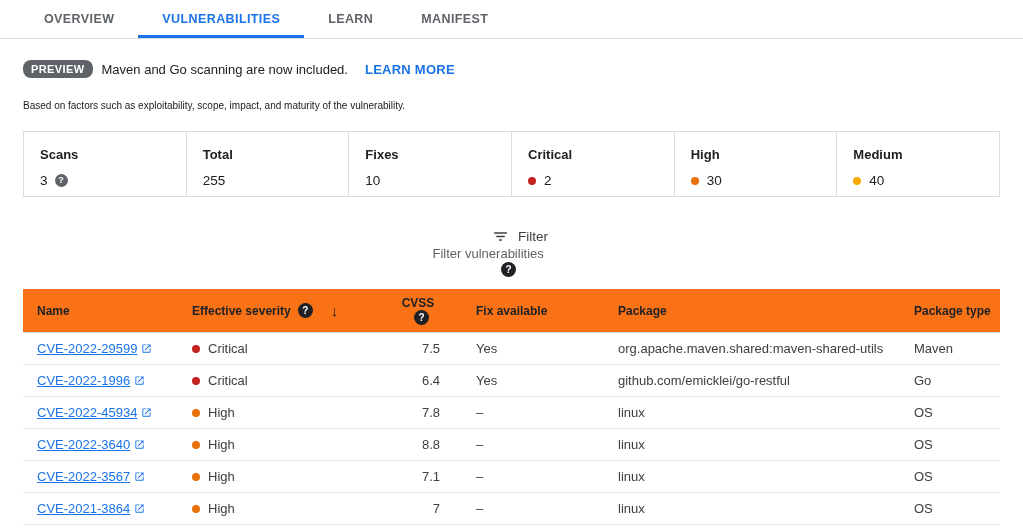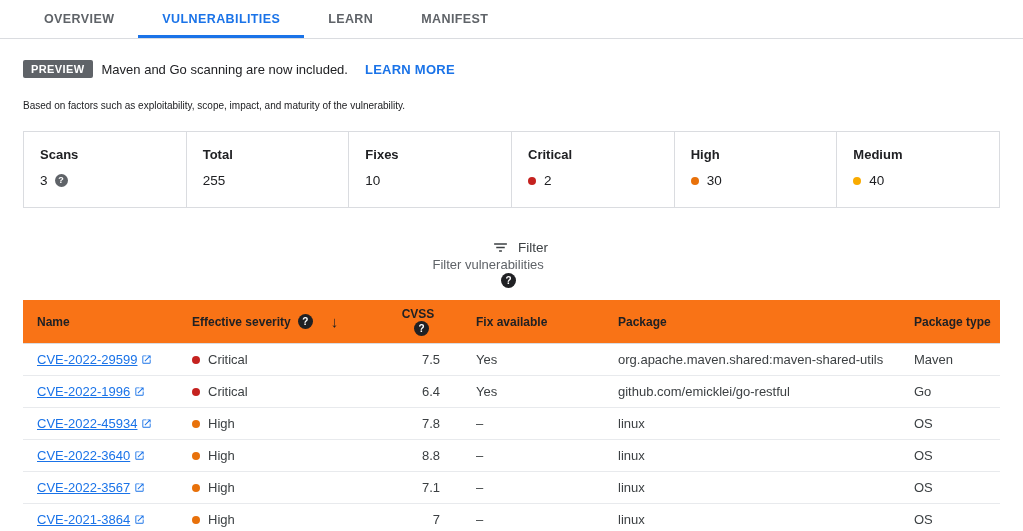--- a/index.html
+++ b/index.html
@@ -25,32 +25,32 @@
   }
   .tab.active { color: #1a73e8; border-bottom-color: #1a73e8; }
 
   .content { padding: 0 23px; }
 
   h1.page-title { font-size: 18px; font-weight: bold; color: #202124; margin: 27px 0 0 0; }
 
   .preview-row { margin-top: 21px; display: flex; align-items: center; font-size: 13px; }
   .preview-badge {
     background: #5f6368; color: #fff; font-size: 11px; font-weight: bold;
-    letter-spacing: .4px; padding: 3px 8px; border-radius: 2px; margin-right: 9px;
+    letter-spacing: .4px; padding: 3px 8px; border-radius: 8px; margin-right: 9px;
   }
   .learn-more {
     color: #1a73e8; font-weight: bold; letter-spacing: .25px;
     margin-left: 17px; cursor: pointer; text-decoration: none; font-size: 13px;
   }
 
   .description { margin-top: 22px; font-size: 10px; color: #202124; }
 
   
   .stats-box {
-    margin-top: 20px; border: 1px solid #dadce0; display: flex; height: 77px;
+    margin-top: 20px; border: 1px solid #dadce0; display: flex; height: 66px;
   }
   .stat { flex: 1; padding: 15px 16px; border-left: 1px solid #dadce0; }
   .stat:first-child { border-left: none; }
   .stat-label { font-size: 13px; font-weight: bold; color: #202124; }
   .stat-value { margin-top: 11px; display: flex; align-items: center; font-size: 13.5px; color: #202124; }
   .dot { width: 8px; height: 8px; border-radius: 50%; margin-right: 8px; display: inline-block; flex: none; }
 
   .help-icon {
     display: inline-flex; align-items: center; justify-content: center;
     width: 13px; height: 13px; border-radius: 50%;

